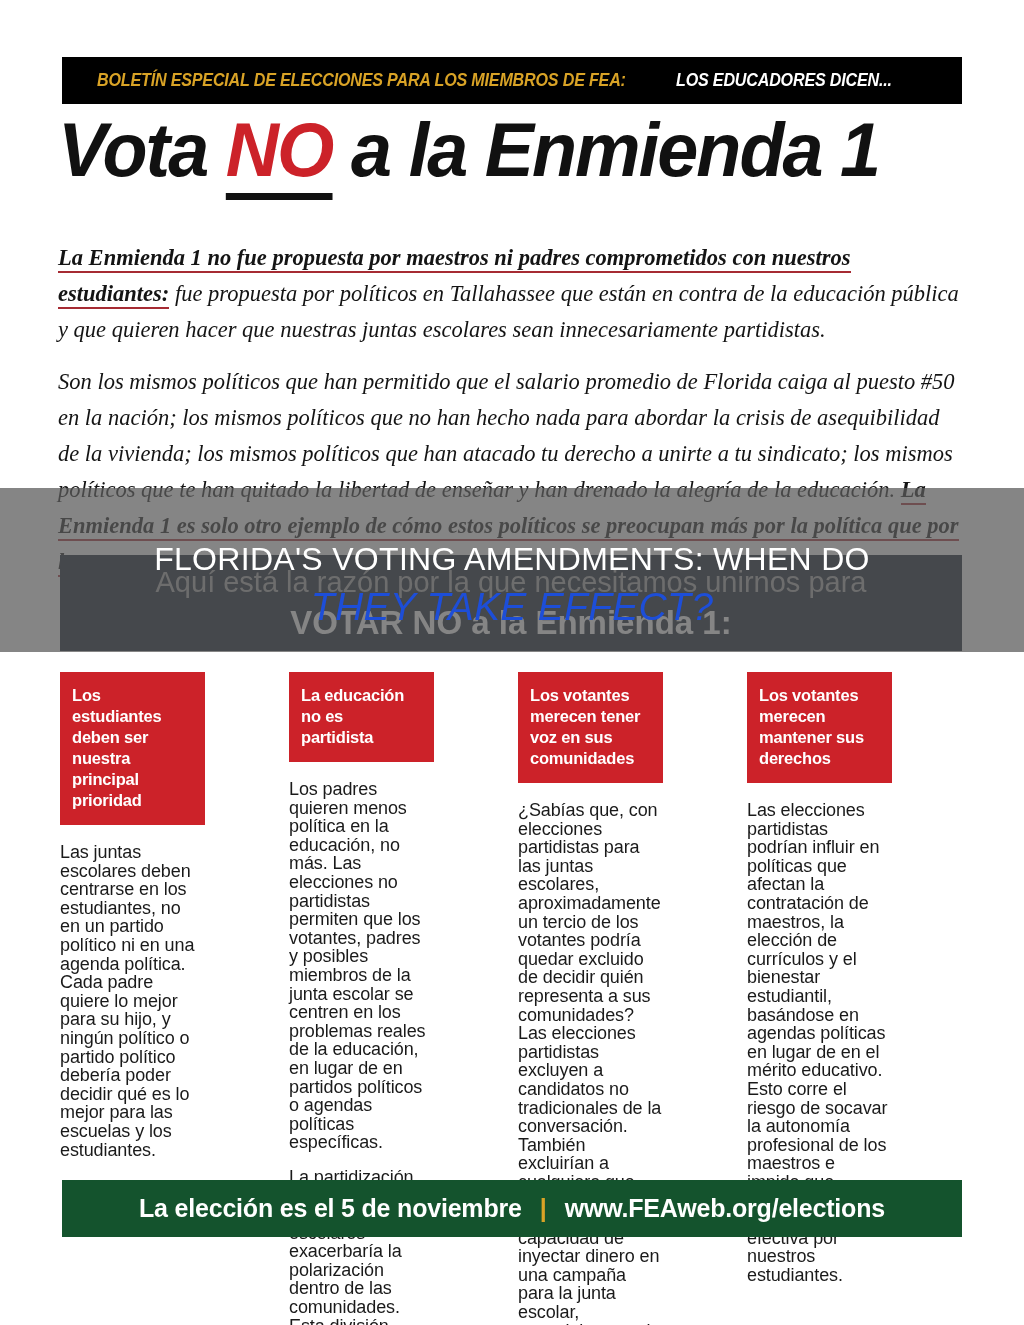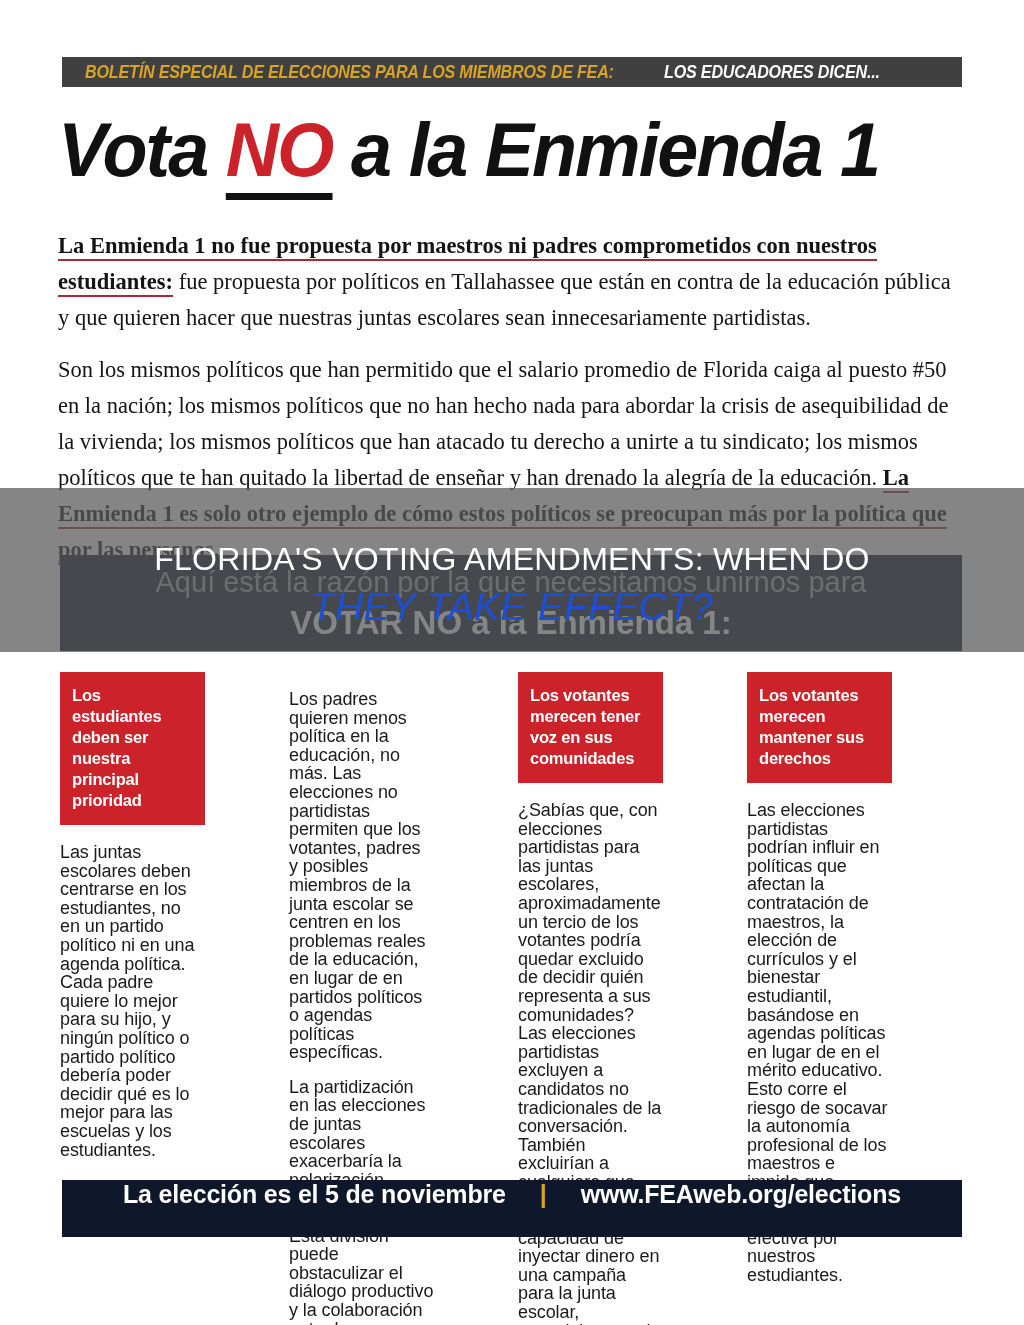--- a/index.html
+++ b/index.html
@@ -20,25 +20,25 @@
     inset: 0;
     background: #ffffff;
   }
 
   
   .top-banner {
     position: absolute;
     left: 62px;
     top: 57px;
     width: 900px;
-    height: 30px;
-    background: #404040;
+    height: 47px;
+    background: #000000;
     display: flex;
     align-items: center;
-    padding-left: 23px;
+    padding-left: 35px;
     box-sizing: border-box;
   }
   .top-banner .gold {
     color: #d9a326;
     font-weight: bold;
     font-style: italic;
     font-size: 17.5px;
     letter-spacing: -0.2px;
     transform: scaleX(0.92);
     transform-origin: left center;
@@ -83,21 +83,21 @@
     position: absolute;
     left: 58px;
     top: 228px;
     width: 905px;
     font-family: "Liberation Serif", serif;
     font-size: 22.5px;
     line-height: 36px;
     color: #141414;
     text-align: left;
   }
-  .body-wrap p { margin: 0 0 16px 0; }
+  .body-wrap p { margin: 12px 0 16px 0; font-style: italic; }
   .body-wrap b {
     font-weight: bold;
     border-bottom: 2px solid #a62b33;
     padding-bottom: 1px;
     box-decoration-break: clone;
     -webkit-box-decoration-break: clone;
   }
 
   
   .cta-banner {
@@ -161,25 +161,25 @@
   .col-body p { margin: 0 0 16px 0; }
   .col-body p:last-child { margin-bottom: 0; }
 
   
   .footer-banner {
     position: absolute;
     left: 62px;
     top: 1180px;
     width: 900px;
     height: 57px;
-    background: #0f172a;
+    background: #14532d;
     display: flex;
-    align-items: flex-start;
+    align-items: center;
     justify-content: center;
-    gap: 16px;
+    gap: 0;
   }
   .footer-banner .ft {
     color: #ffffff;
     font-weight: bold;
     font-size: 25px;
     letter-spacing: -0.2px;
     white-space: nowrap;
   }
   .footer-sep {
     color: #d9a326;
@@ -258,20 +258,21 @@
   <div class="cols">
 
     <div class="col">
       <div class="col-head">Los estudiantes deben ser nuestra principal prioridad</div>
       <div class="col-body">
         <p>Las juntas escolares deben centrarse en los estudiantes, no en un partido político ni en una agenda política. Cada padre quiere lo mejor para su hijo, y ningún político o partido político debería poder decidir qué es lo mejor para las escuelas y los estudiantes.</p>
       </div>
     </div>
 
     <div class="col">
+      <div class="col-head">La educación no es partidista</div>
       <div class="col-body">
         <p>Los padres quieren menos política en la educación, no más. Las elecciones no partidistas permiten que los votantes, padres y posibles miembros de la junta escolar se centren en los problemas reales de la educación, en lugar de en partidos políticos o agendas políticas específicas.</p>
         <p>La partidización en las elecciones de juntas escolares exacerbaría la polarización dentro de las comunidades. Esta división puede obstaculizar el diálogo productivo y la colaboración entre los miembros de la junta, educadores, padres y estudiantes, creando un ambiente donde los problemas educativos son eclipsados por disputas políticas.</p>
       </div>
     </div>
 
     <div class="col">
       <div class="col-head">Los votantes merecen tener voz en sus comunidades</div>
       <div class="col-body">
         <p>¿Sabías que, con elecciones partidistas para las juntas escolares, aproximadamente un tercio de los votantes podría quedar excluido de decidir quién representa a sus comunidades? Las elecciones partidistas excluyen a candidatos no tradicionales de la conversación. También excluirían a cualquiera que quiera postularse y que no tenga la capacidad de inyectar dinero en una campaña para la junta escolar, especialmente si no cuentan con el respaldo de partidos políticos.</p>

